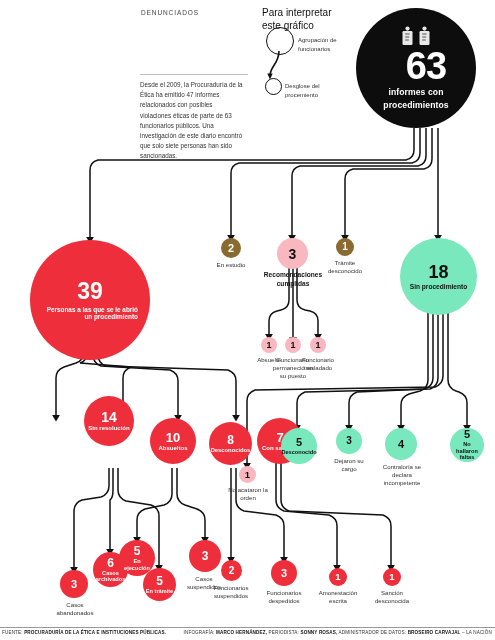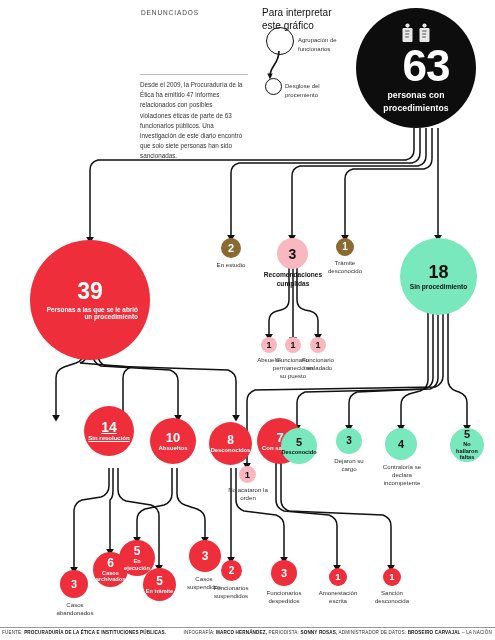--- a/index.html
+++ b/index.html
@@ -51,21 +51,21 @@
   
   .node{
     position:absolute;border-radius:50%;
     display:flex;flex-direction:column;align-items:center;justify-content:center;
     text-align:center;box-sizing:border-box;
   }
   .node .num{font-weight:bold;line-height:1;}
   .node .cap{font-weight:bold;line-height:1.15;}
 
   .n-hero{background:#0d0d0d;color:#fff;}
-  .n-hero .num{font-size:44px;letter-spacing:-1px;margin-left:20px;}
+  .n-hero .num{font-size:38px;letter-spacing:-1px;margin-left:20px;}
   .n-hero .cap{font-size:8.6px;margin-top:3px;letter-spacing:.1px;}
 
   .n-red{background:#ee2e3b;color:#fff;}
   .n-pink{background:#f9b7c0;color:#111;}
   .n-green{background:#79e8bd;color:#111;}
   .n-brown{background:#8a6a2f;color:#fff;}
 
   .lbl{
     position:absolute;text-align:center;font-size:6.1px;line-height:1.35;color:#333;
   }
@@ -161,21 +161,21 @@
           <circle cx="6.5" cy="2.6" r="2.1" fill="#e8e8e8"></circle>
           <path d="M4.2 8 L8.6 8 M4.2 11 L8.2 11 M4.2 14 L7.8 14" stroke="#555" stroke-width="1"></path>
         </svg>
       <svg class="person" viewBox="0 0 13 20">
           <rect x="1.5" y="5" width="10" height="14" rx="1.2" fill="#e8e8e8"></rect>
           <circle cx="6.5" cy="2.6" r="2.1" fill="#e8e8e8"></circle>
           <path d="M4.2 8 L8.6 8 M4.2 11 L8.2 11 M4.2 14 L7.8 14" stroke="#555" stroke-width="1"></path>
         </svg>
     </div>
     <div class="num">63</div>
-    <div class="cap">personas con</div>
+    <div class="cap">informes con</div>
     <div class="cap">procedimientos</div>
   </div>
 
   <div class="node n-red" style="left:30px;top:240px;width:120px;height:120px;padding:0 12px;text-align:right;">
     <div class="num" style="font-size:23px;">39</div>
     <div class="cap" style="font-size:6.4px;margin-top:3px;">Personas a las que se le abrió un procedimiento</div>
   </div>
 
   <div class="node n-brown" style="left:221px;top:238px;width:20px;height:20px;">
     <div class="num" style="font-size:11px;">2</div>
@@ -205,21 +205,21 @@
   <div class="node n-pink" style="left:285px;top:337px;width:16px;height:16px;">
     <div class="num" style="font-size:9px;">1</div>
   </div>
   <div class="lbl" style="left:271px;top:356px;width:44px;">Funcionario permaneció en su puesto</div>
 
   <div class="node n-pink" style="left:310px;top:337px;width:16px;height:16px;">
     <div class="num" style="font-size:9px;">1</div>
   </div>
   <div class="lbl" style="left:297px;top:356px;width:42px;">Funcionario trasladado</div>
 
-  <div class="node n-red" style="left:84px;top:406px;width:50px;height:50px;padding:0 4px;text-decoration:underline;">
+  <div class="node n-red" style="left:84px;top:396px;width:50px;height:50px;padding:0 4px;">
     <div class="num" style="font-size:14px;">14</div>
     <div class="cap" style="font-size:6px;margin-top:1px;">Sin resolución</div>
   </div>
 
   <div class="node n-red" style="left:150px;top:418px;width:46px;height:46px;padding:0 3px;">
     <div class="num" style="font-size:13px;">10</div>
     <div class="cap" style="font-size:6px;margin-top:1px;">Absueltos</div>
   </div>
 
   <div class="node n-red" style="left:209px;top:422px;width:43px;height:43px;padding:0 2px;">

